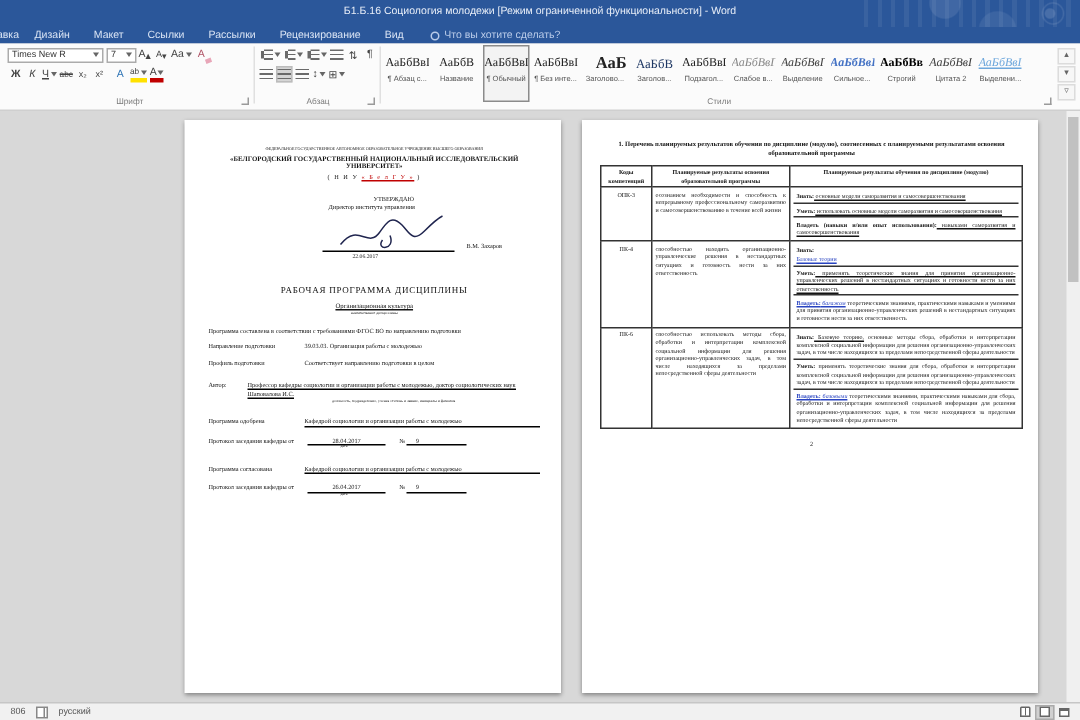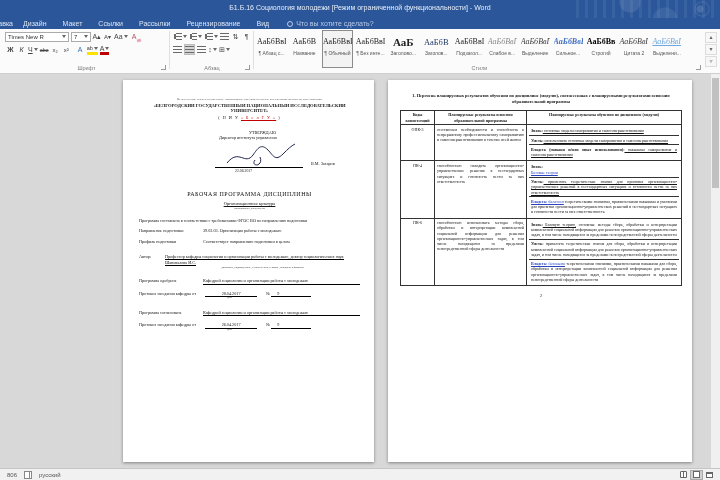--- a/index.html
+++ b/index.html
@@ -44,21 +44,21 @@
   .fc-a { border-bottom:3px solid #c00000; line-height:7px; }
   .clear-a { position:relative; }
   .clear-a i { position:absolute; right:-2px; bottom:0; width:4px; height:3px; background:#e8a6b8; transform:rotate(-20deg); }
   .bars { width:9px; height:7px; background:repeating-linear-gradient(to bottom,#6a6a6a 0 1px,transparent 1px 3px); display:inline-block; }
   .bars.dot { background:repeating-linear-gradient(to bottom,#6a6a6a 0 1px,transparent 1px 3px); box-shadow:-3px 0 0 -1px #6a6a6a; margin-left:3px; width:7px; }
   
   .stylecard { width:31px; height:38px; padding-top:3px; text-align:center; overflow:hidden; border:1px solid transparent; display:inline-block; vertical-align:top; }
   .stylecard.sel { border:1px solid #8b8b8b; background:#f3f3f3; }
   .sc-prev { display:block; height:16px; font-family:"Liberation Serif",serif; font-size:8px; line-height:16px; white-space:nowrap; overflow:hidden; color:#222; }
   .sc-name { display:block; font-size:5px; color:#555; white-space:nowrap; overflow:hidden; }
-  .sp4 { font-size:11px; font-weight:bold; }
+  .sp4 { font-size:11px; font-weight:bold;text-align:right; }
   .sp5 { font-size:8.5px; color:#1f3864; }
   .sp7 { font-style:italic; color:#8a8a8a; }
   .sp8 { font-style:italic; color:#404040; }
   .sp9 { font-style:italic; font-weight:bold; color:#4472c4; }
   .sp10 { font-weight:bold; color:#000; }
   .sp11 { font-style:italic; color:#404040; }
   .sp12 { font-style:italic; color:#6fa8dc; text-decoration:underline; }
   .sp13 { color:#333; font-variant:small-caps; }
   .gal-scroll { position:absolute; right:-14px; top:2px; width:12px; }
   .gal-btn { width:12px; height:11px; border:1px solid #dcdcdc; background:#f7f7f7; text-align:center; line-height:9px; font-size:6px; color:#666; margin-bottom:1px; }

